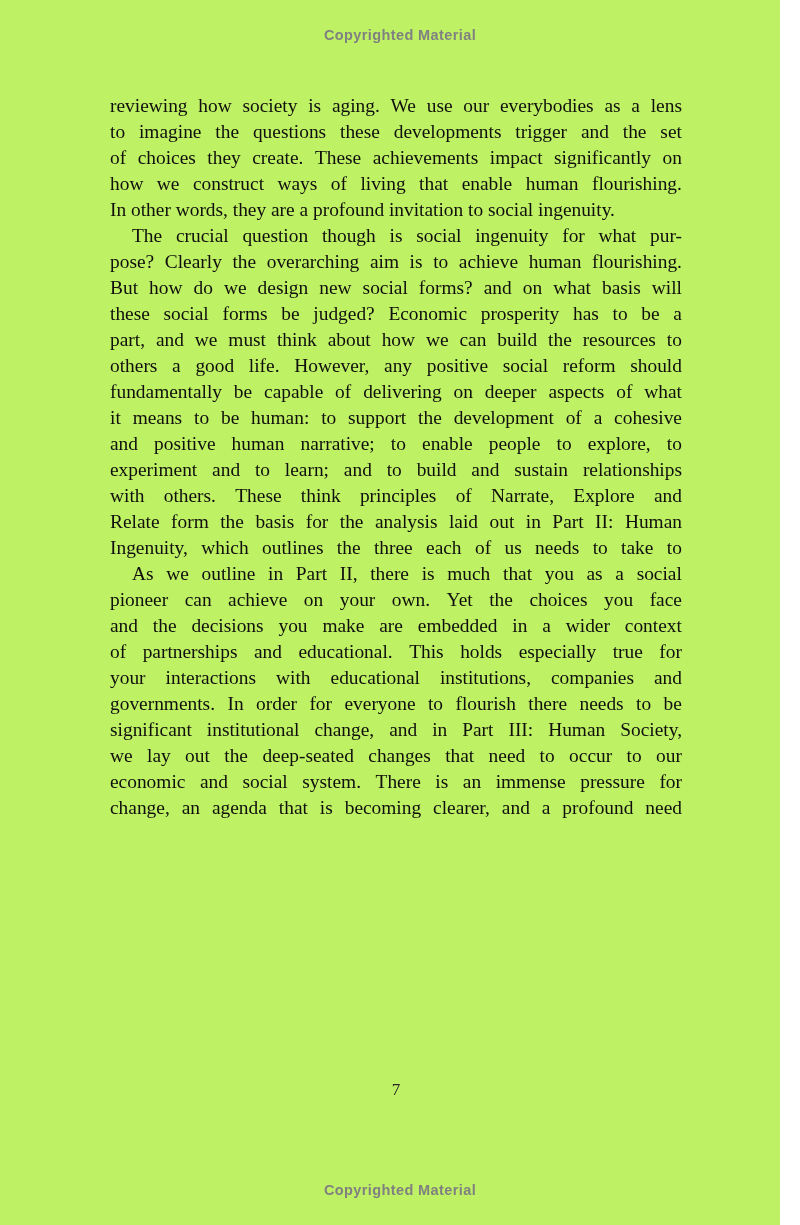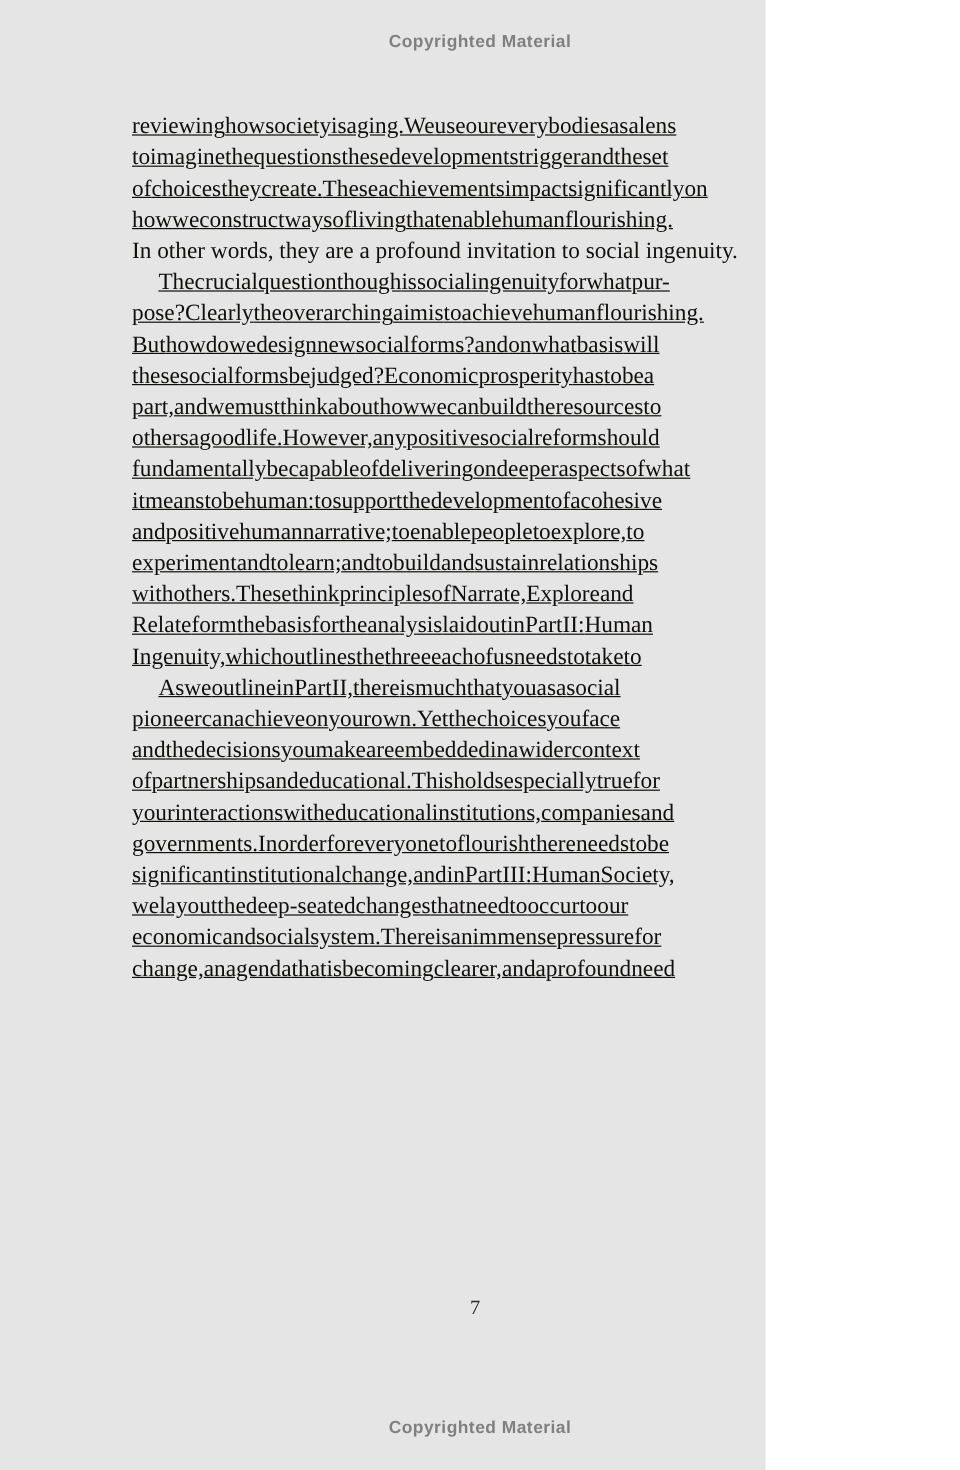--- a/index.html
+++ b/index.html
@@ -2,23 +2,23 @@
 <html><head>
 <meta charset="utf-8">
 <style>
   html, body {
     margin: 0;
     padding: 0;
     background: #ffffff;
   }
   .page {
     position: relative;
-    width: 638px;
+    width: 780px;
     height: 1225px;
-    background: #e5e5e5;
+    background: #bef264;
     overflow: hidden;
     font-family: "Liberation Serif", "DejaVu Serif", serif;
   }
 
   
   .running-head,
   .running-foot {
     position: absolute;
     left: 0;
     width: 800px;
@@ -48,22 +48,21 @@
     display: flex;
     height: 26px;
     line-height: 26px;
     font-size: 19.4px;
     color: #100f0d;
     white-space: pre;
     overflow: visible;
   }
   
   .line.justify {
-    justify-content: flex-start;
-    text-decoration: underline;
+    justify-content: space-between;
   }
   
   .line.flush {
     justify-content: flex-start;
   }
 
   .line.indent { padding-left: 22px; }
   .line.indent.justify { width: 550px; }
 
   .w { display: inline-block; }

